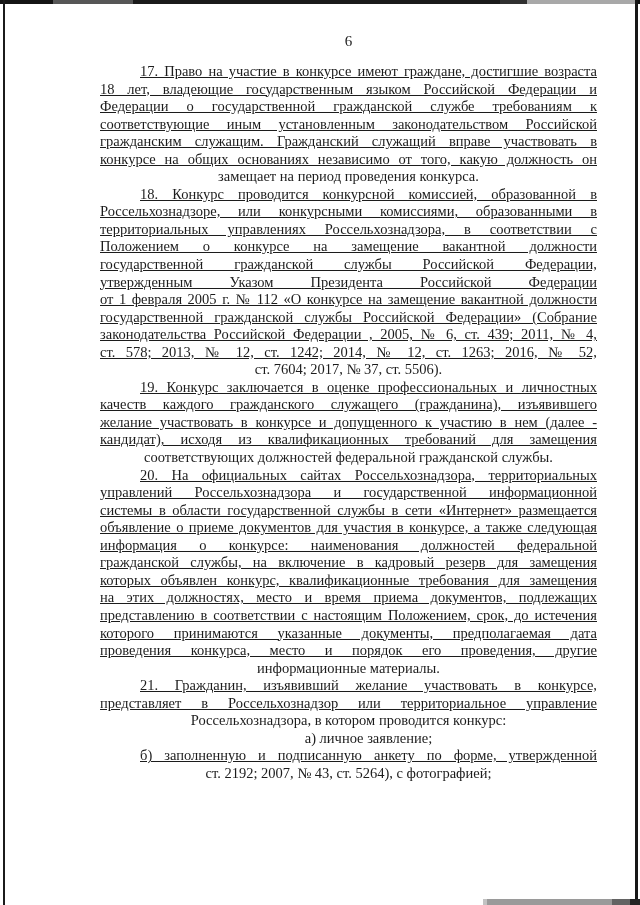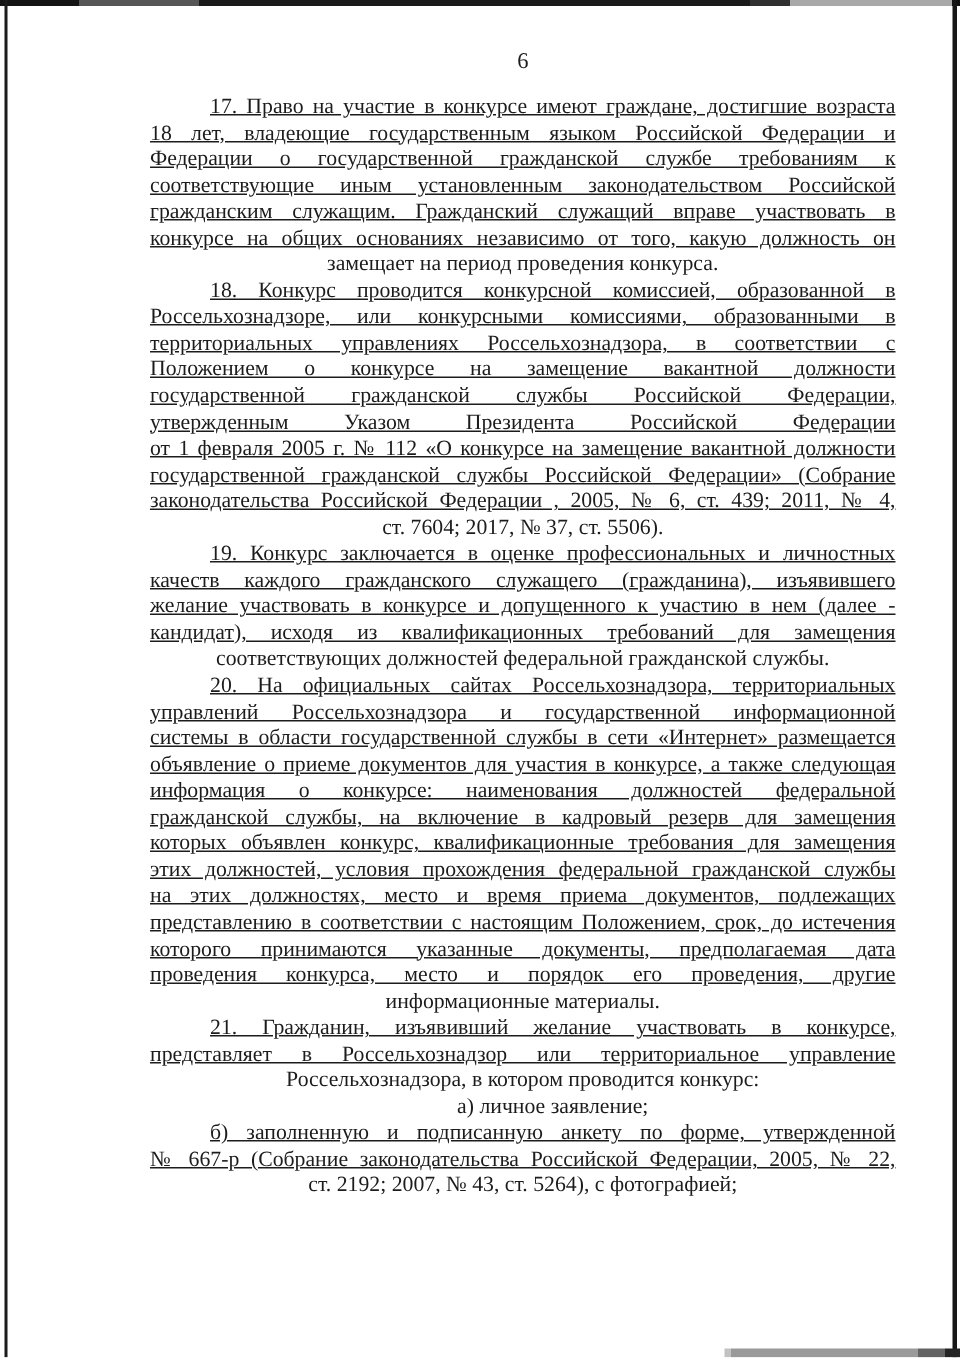--- a/index.html
+++ b/index.html
@@ -102,51 +102,50 @@
       <div class="paragraph">
         <div class="line j first">18. Конкурс проводится конкурсной комиссией, образованной в</div>
         <div class="line j">Россельхознадзоре, или конкурсными комиссиями, образованными в</div>
         <div class="line j">территориальных управлениях Россельхознадзора, в соответствии с</div>
         <div class="line j">Положением о конкурсе на замещение вакантной должности</div>
         <div class="line j">государственной гражданской службы Российской Федерации,</div>
         <div class="line j">утвержденным Указом Президента Российской Федерации</div>
         <div class="line j">от 1 февраля 2005 г. № 112 «О конкурсе на замещение вакантной должности</div>
         <div class="line j">государственной гражданской службы Российской Федерации» (Собрание</div>
         <div class="line j">законодательства Российской Федерации , 2005, № 6, ст. 439; 2011, № 4,</div>
+        <div class="line j">ст. 578; 2013, № 12, ст. 1242; 2014, № 12, ст. 1263; 2016, № 52,</div>
         <div class="line">ст. 7604; 2017, № 37, ст. 5506).</div>
       </div>
       <div class="paragraph">
         <div class="line j first">19. Конкурс заключается в оценке профессиональных и личностных</div>
         <div class="line j">качеств каждого гражданского служащего (гражданина), изъявившего</div>
         <div class="line j">желание участвовать в конкурсе и допущенного к участию в нем (далее -</div>
         <div class="line j">кандидат), исходя из квалификационных требований для замещения</div>
         <div class="line">соответствующих должностей федеральной гражданской службы.</div>
       </div>
       <div class="paragraph">
         <div class="line j first">20. На официальных сайтах Россельхознадзора, территориальных</div>
         <div class="line j">управлений Россельхознадзора и государственной информационной</div>
         <div class="line j">системы в области государственной службы в сети «Интернет» размещается</div>
         <div class="line j">объявление о приеме документов для участия в конкурсе, а также следующая</div>
         <div class="line j">информация о конкурсе: наименования должностей федеральной</div>
         <div class="line j">гражданской службы, на включение в кадровый резерв для замещения</div>
         <div class="line j">которых объявлен конкурс, квалификационные требования для замещения</div>
-        <div class="line j">этих должностей, условия прохождения федеральной гражданской службы</div>
         <div class="line j">на этих должностях, место и время приема документов, подлежащих</div>
         <div class="line j">представлению в соответствии с настоящим Положением, срок, до истечения</div>
         <div class="line j">которого принимаются указанные документы, предполагаемая дата</div>
         <div class="line j">проведения конкурса, место и порядок его проведения, другие</div>
         <div class="line">информационные материалы.</div>
       </div>
       <div class="paragraph">
         <div class="line j first">21. Гражданин, изъявивший желание участвовать в конкурсе,</div>
         <div class="line j">представляет в Россельхознадзор или территориальное управление</div>
         <div class="line">Россельхознадзора, в котором проводится конкурс:</div>
       </div>
       <div class="paragraph">
         <div class="line first">а) личное заявление;</div>
       </div>
       <div class="paragraph">
         <div class="line j first">б) заполненную и подписанную анкету по форме, утвержденной</div>
-        <div class="line j">№ 667-р (Собрание законодательства Российской Федерации, 2005, № 22,</div>
         <div class="line">ст. 2192; 2007, № 43, ст. 5264), с фотографией;</div>
       </div>
     </div>
 </div>
 
 </body></html>

